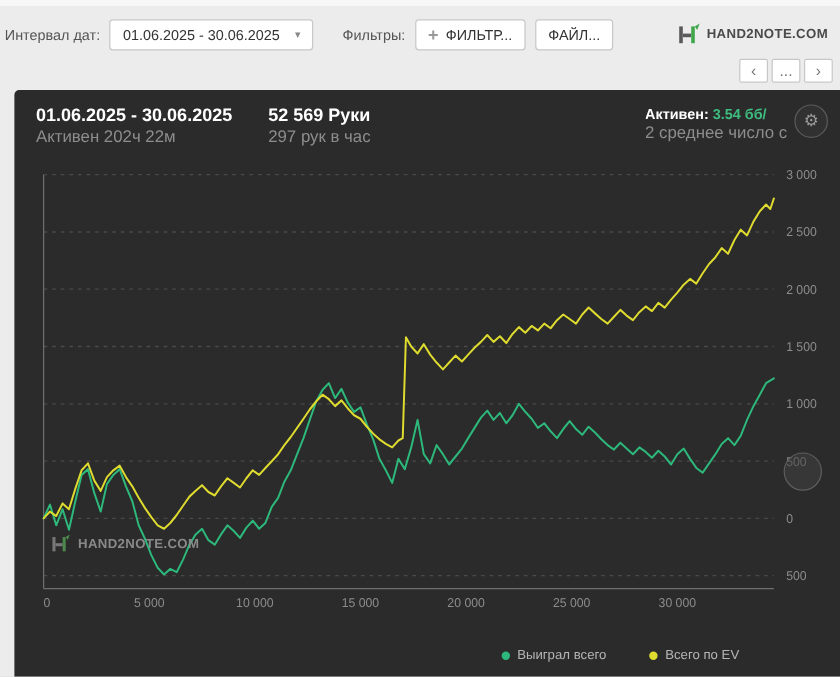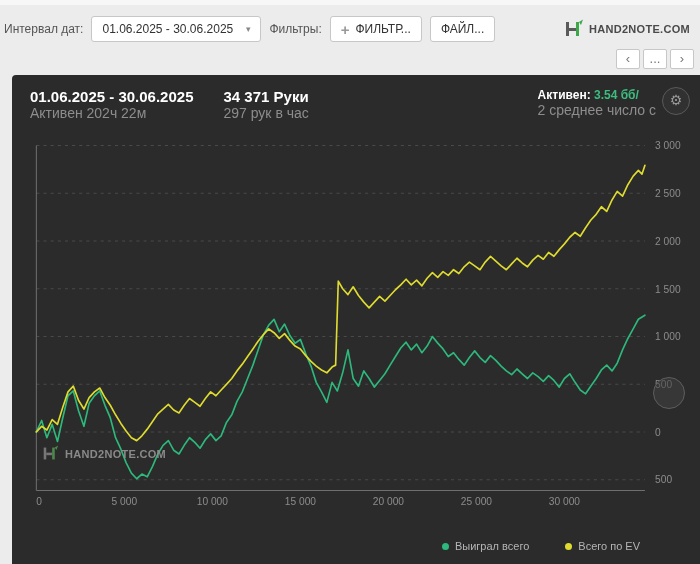--- a/index.html
+++ b/index.html
@@ -9,21 +9,21 @@
   
   .toolbar{position:absolute;top:8px;left:0;right:0;height:32px;display:flex;
     align-items:center;padding:0 10px 0 4px;gap:8px;box-sizing:border-box;}
   .tlabel{font-size:12px;color:#555;white-space:nowrap;}
   .btn{display:inline-flex;align-items:center;gap:6px;background:#fff;
     border:1px solid #c7c7c7;border-radius:3px;height:26px;padding:0 10px;
     font-size:12px;color:#333;cursor:pointer;font-family:inherit;white-space:nowrap;}
   .date-btn{width:170px;justify-content:space-between;}
   .caret{color:#888;font-size:9px;}
   .plus{color:#999;font-size:15px;font-weight:bold;line-height:1;}
-  .filters-label{}
+  .filters-label{margin-left:16px;}
   .logo{margin-left:auto;display:flex;align-items:center;gap:5px;font-size:11px;
     font-weight:bold;color:#4a4a4a;letter-spacing:.3px;cursor:pointer;}
 
   
   .navrow{position:absolute;top:44px;right:6px;display:flex;gap:3px;}
   .nbtn{height:20px;min-width:24px;background:#fff;border:1px solid #c7c7c7;
     border-radius:2px;font-size:13px;color:#777;line-height:18px;text-align:center;
     padding:0 5px;cursor:pointer;font-family:inherit;}
 
   
@@ -48,21 +48,21 @@
   .chart-wrap{position:absolute;top:62px;left:8px;right:2px;bottom:50px;}
   #chart-svg{width:100%;height:100%;display:block;}
   #chart-svg text{font-family:"Liberation Sans",sans-serif;}
   .watermark{position:absolute;left:22px;bottom:52px;display:flex;align-items:center;
     gap:6px;color:#8f8f8f;font-size:11px;font-weight:bold;letter-spacing:.3px;opacity:.95;}
   .scroll-handle{position:absolute;right:13px;top:240px;width:30px;height:30px;
     border-radius:50%;border:1px solid #5e5e5e;background:rgba(66,66,66,.55);cursor:pointer;}
 
   
   .legend{position:absolute;left:0;right:0;bottom:12px;display:flex;
-    justify-content:flex-end;padding-right:60px;gap:36px;}
+    justify-content:flex-end;padding-right:84px;gap:36px;}
   .legend-item{display:flex;align-items:center;gap:6px;color:#b5b5b5;font-size:11px;}
   .dot{width:7px;height:7px;border-radius:50%;display:inline-block;background:#888;}
 </style>
 </head>
 <body>
 
 <div class="toolbar">
   <span class="tlabel">Интервал дат:</span>
   <button class="btn date-btn">
     <span>01.06.2025 - 30.06.2025</span>
@@ -94,21 +94,21 @@
 </div>
 
 <div class="panel">
 
   <div class="stats">
     <div class="scol">
       <div class="big">01.06.2025 - 30.06.2025</div>
       <div class="sub">Активен 202ч 22м</div>
     </div>
     <div class="scol">
-      <div class="big">34 371 Руки</div>
+      <div class="big">52 569 Руки</div>
       <div class="sub">297 рук в час</div>
     </div>
     <div class="scol scol-winrate">
       <div class="wline1">
         <span>Активен:</span>
         <span class="wr-val">3.54 бб/</span>
       </div>
       <div class="sub">2 среднее число с</div>
     </div>
   </div>

